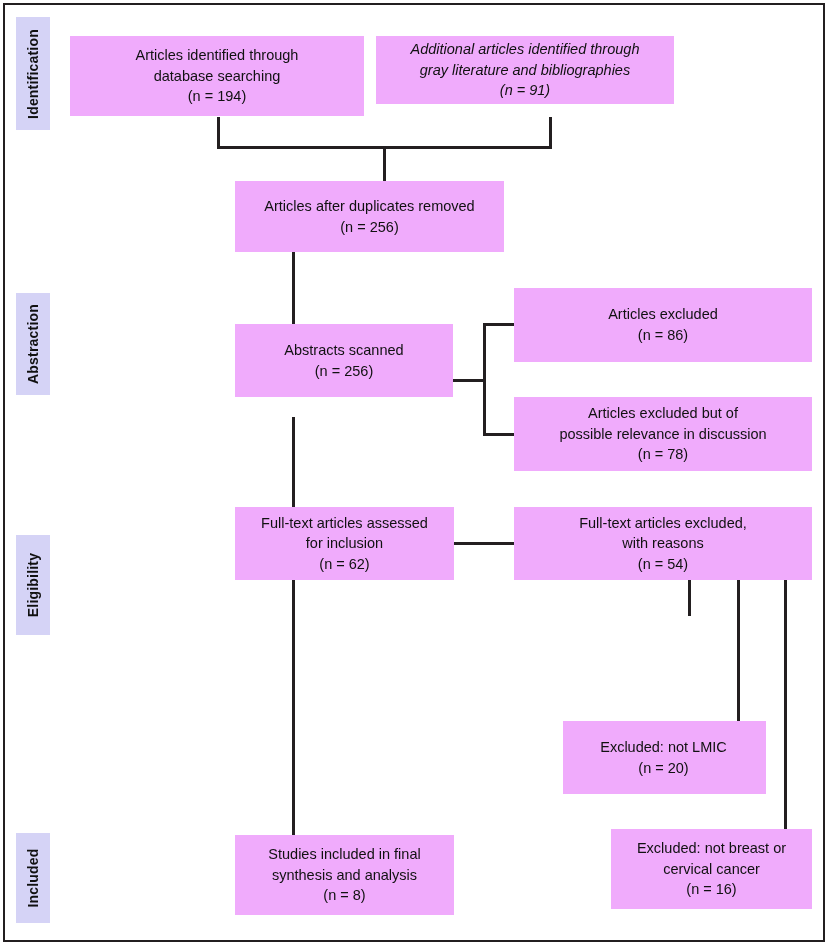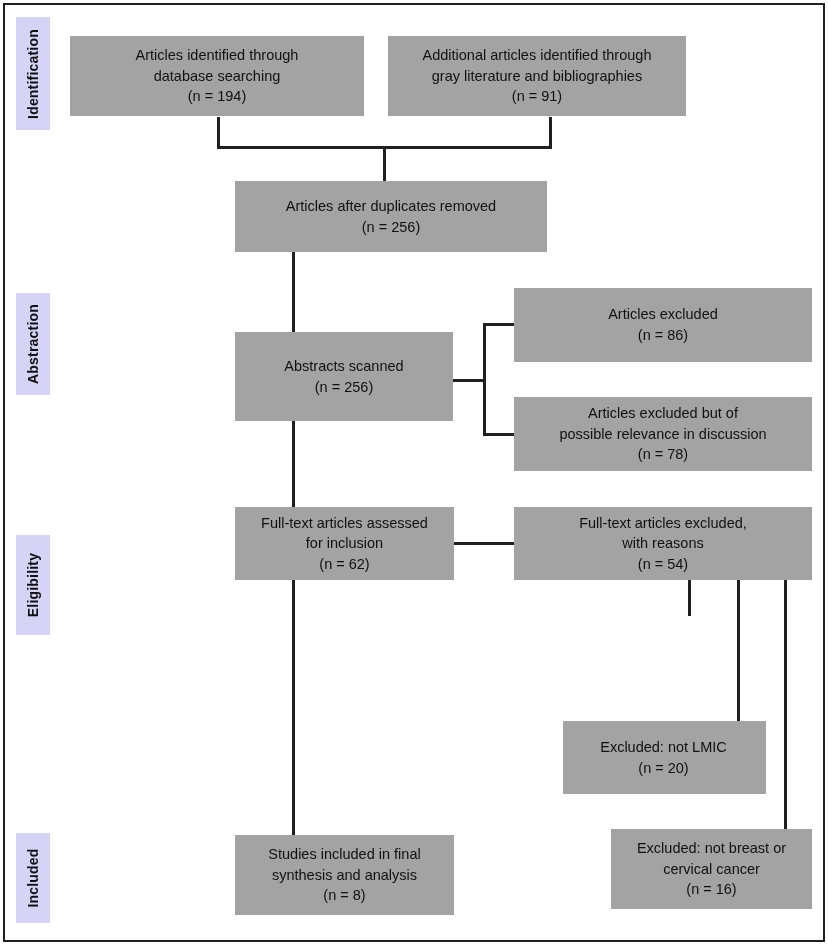--- a/index.html
+++ b/index.html
@@ -49,21 +49,21 @@
   .stage-label .stage-text {
     display: block;
     transform: rotate(-90deg);
     white-space: nowrap;
     line-height: 1;
   }
 
   
   .node {
     position: absolute;
-    background: #a3a3a3;
+    background: #f0abfc;
     color: #111111;
     font-size: 14.5px;
     line-height: 1.42;
     text-align: center;
     display: flex;
     align-items: center;
     justify-content: center;
     box-sizing: border-box;
     padding: 4px 8px;
   }
@@ -128,32 +128,32 @@
   <div class="vline" style="left:784px; top:580px; height:249px;"></div>
 
   <div class="vline" style="left:292px; top:580px; height:255px;"></div>
 
   <div class="node" style="left:70px; top:36px; width:294px; height:80px;">
     <span class="node-text">Articles identified through
 database searching
 (n = 194)</span>
   </div>
 
-  <div class="node" style="left:388px; top:36px; width:298px; height:80px;">
+  <div class="node" style="left:376px; top:36px; width:298px; height:68px;font-style:italic;">
     <span class="node-text">Additional articles identified through
 gray literature and bibliographies
 (n = 91)</span>
   </div>
 
-  <div class="node" style="left:235px; top:181px; width:312px; height:71px;">
+  <div class="node" style="left:235px; top:181px; width:269px; height:71px;">
     <span class="node-text">Articles after duplicates removed
 (n = 256)</span>
   </div>
 
-  <div class="node" style="left:235px; top:332px; width:218px; height:89px;">
+  <div class="node" style="left:235px; top:324px; width:218px; height:73px;">
     <span class="node-text">Abstracts scanned
 (n = 256)</span>
   </div>
 
   <div class="node" style="left:514px; top:288px; width:298px; height:74px;">
     <span class="node-text">Articles excluded
 (n = 86)</span>
   </div>
 
   <div class="node" style="left:514px; top:397px; width:298px; height:74px;">

